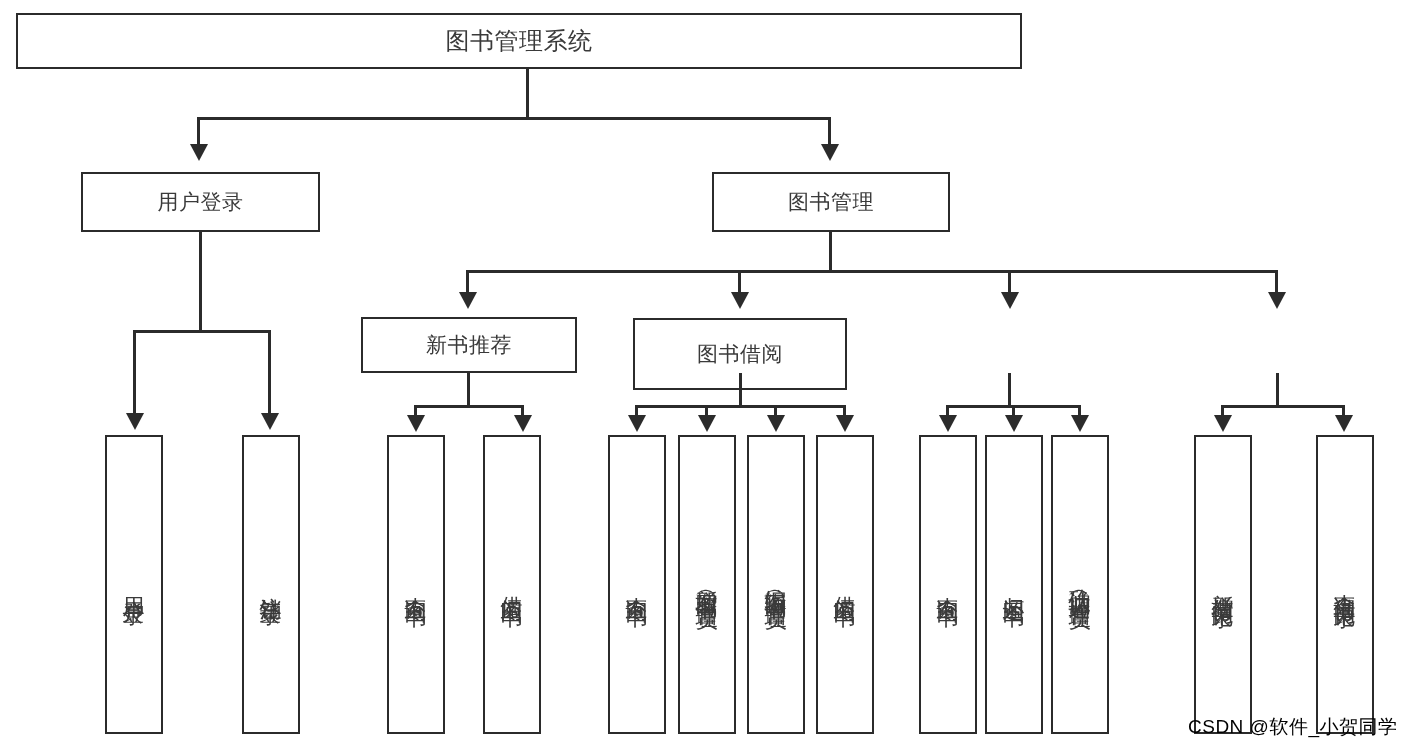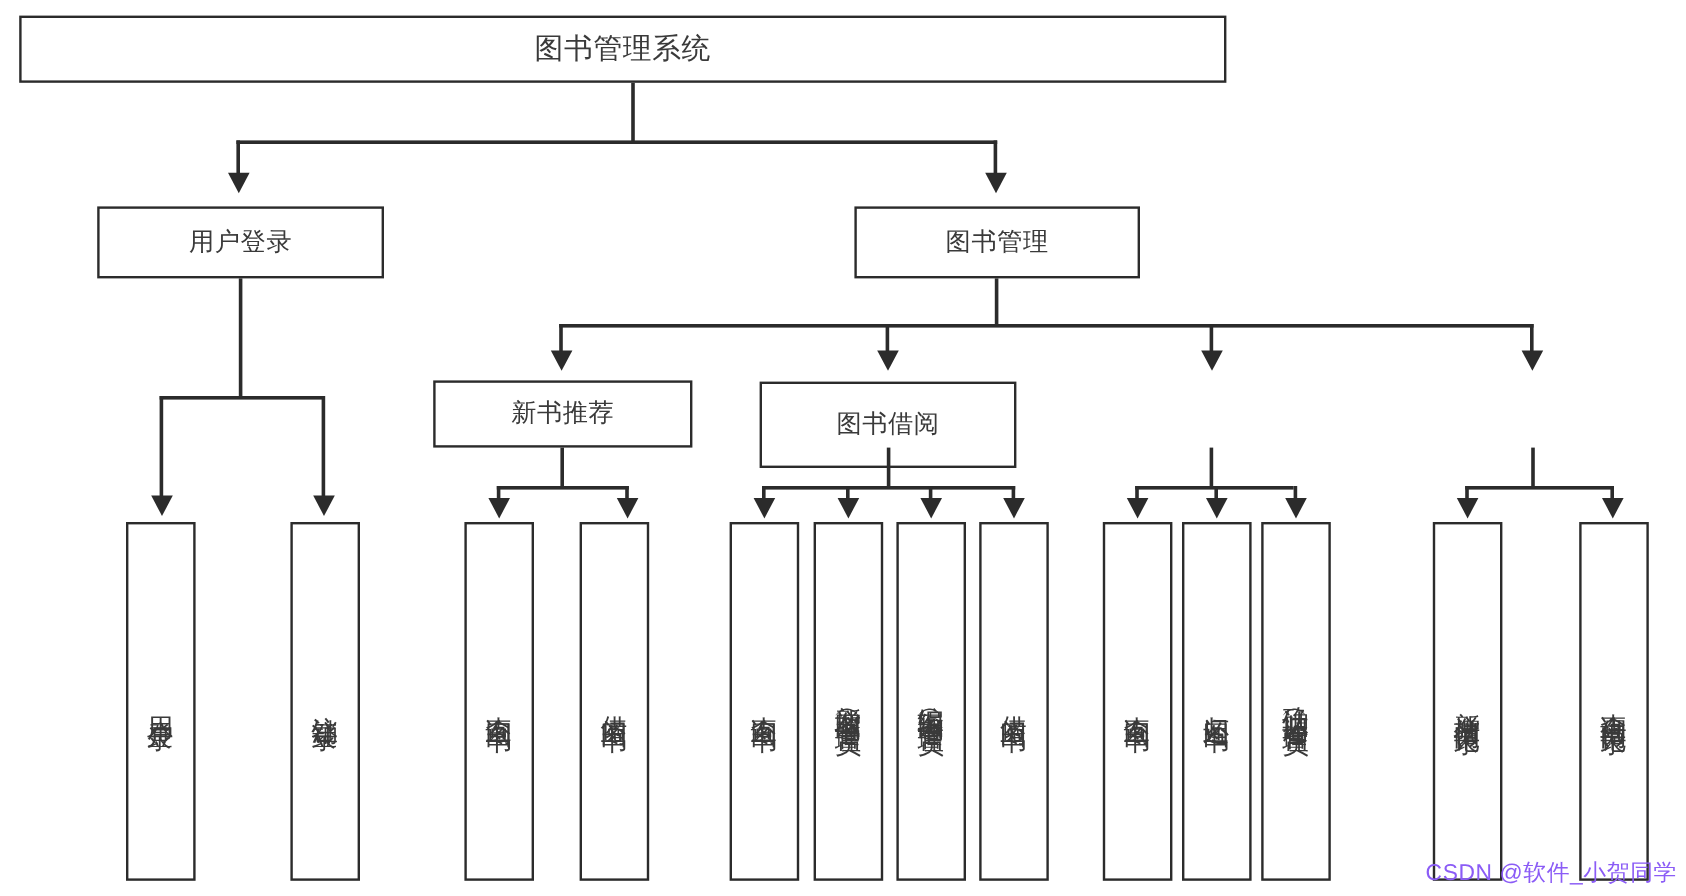--- a/index.html
+++ b/index.html
@@ -67,21 +67,21 @@
     position: absolute;
     width: 0;
     height: 0;
     border-left: 9px solid transparent;
     border-right: 9px solid transparent;
     border-top: 17px solid #2b2b2b;
   }
 
   .watermark {
     position: absolute;
-    color: #8b5cf6;
+    color: #000000;
     font-size: 19px;
     white-space: nowrap;
     letter-spacing: 0.5px;
   }
 </style>
 </head>
 <body>
 
 <div id="canvas">
 

